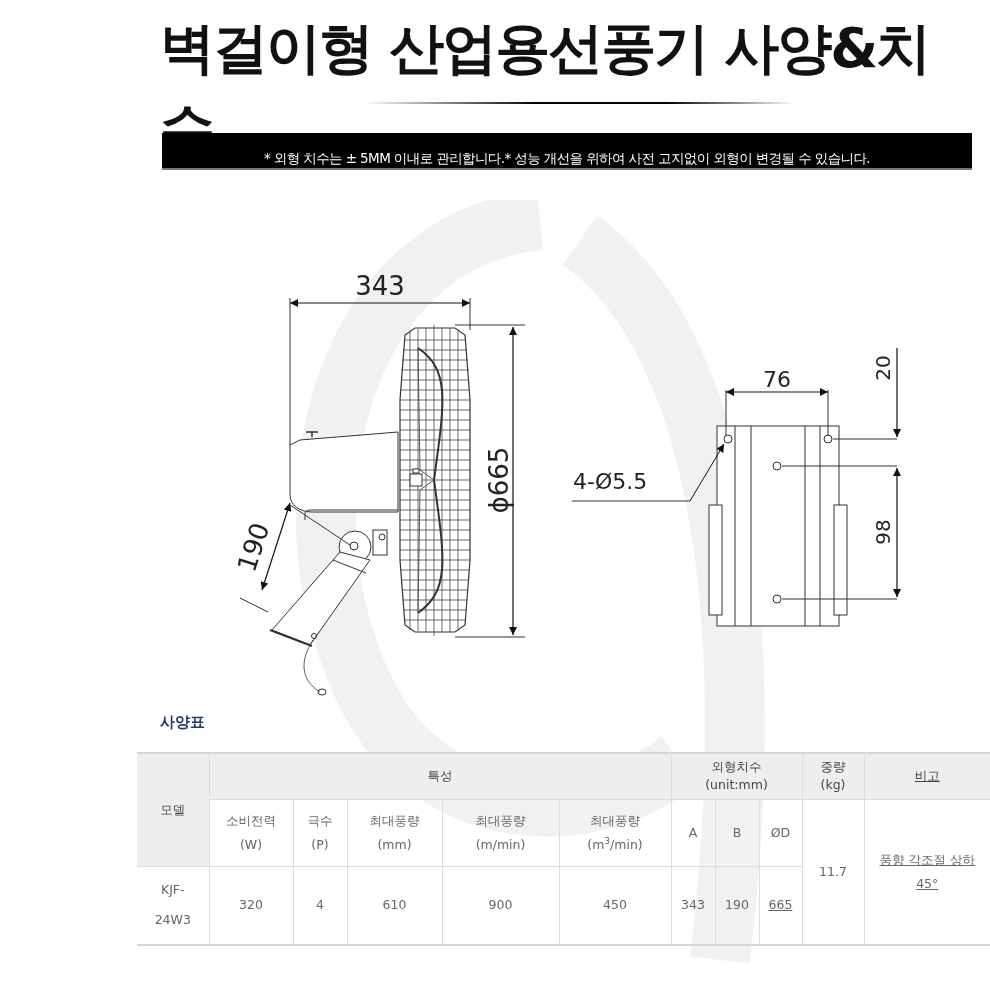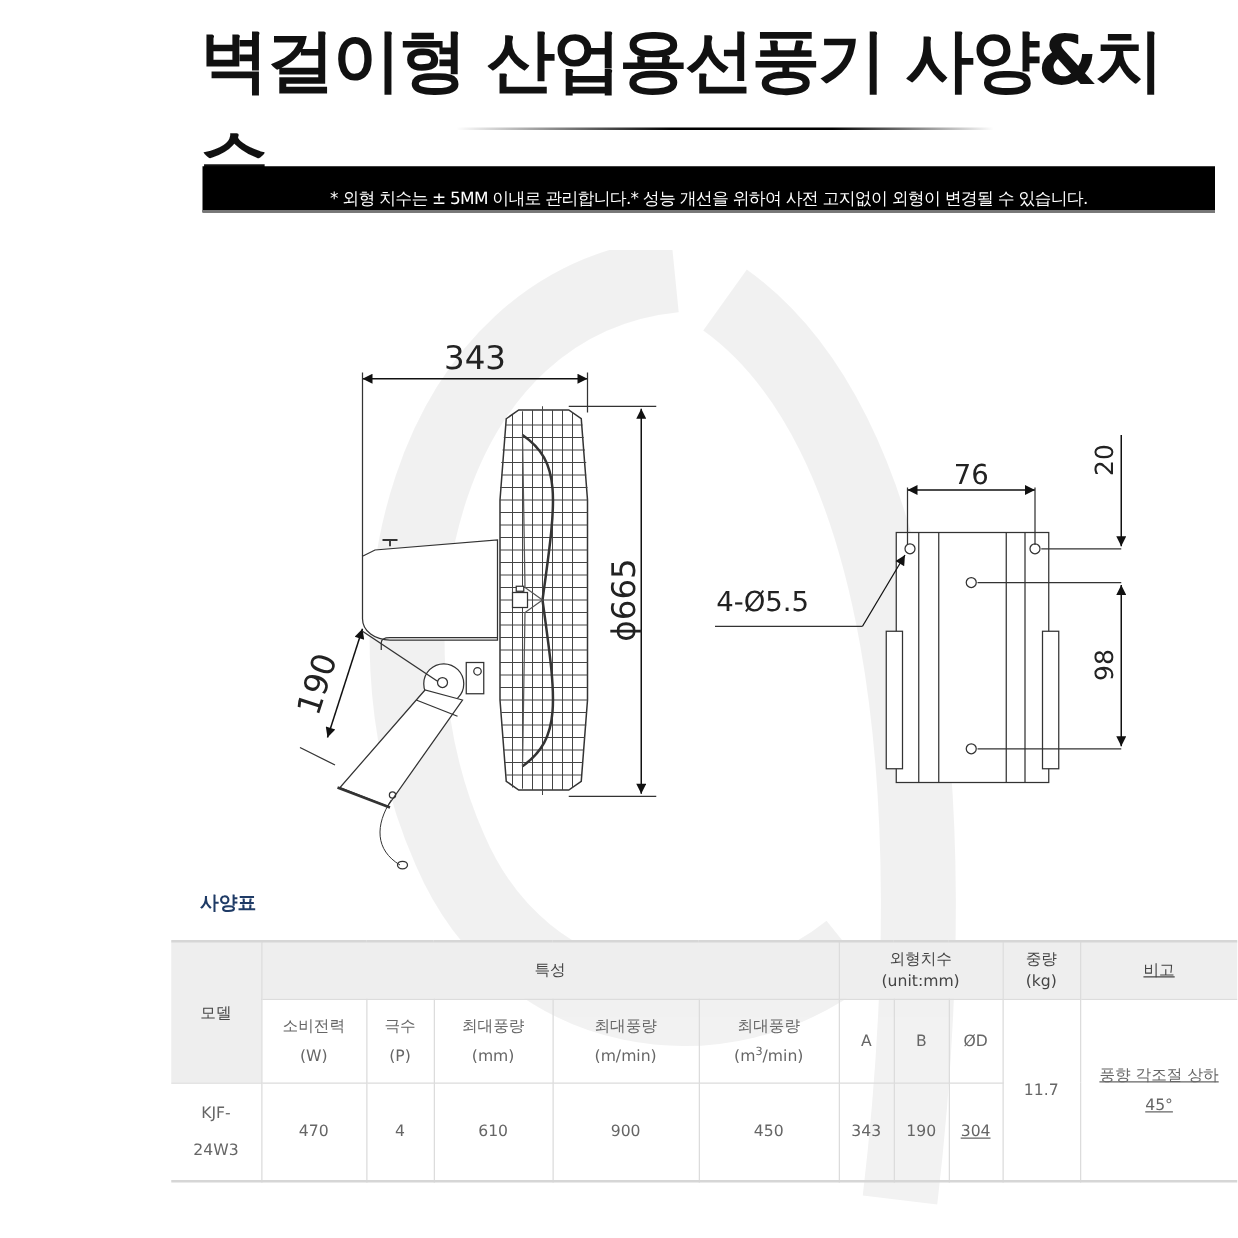--- a/index.html
+++ b/index.html
@@ -228,23 +228,23 @@
     <td><span>최대풍량</span><br><span>(m/min)</span></td>
     <td><span>최대풍량</span><br><span>(m</span><sup>3</sup><span>/min)</span></td>
     <td><span>A</span></td>
     <td><span>B</span></td>
     <td><span>ØD</span></td>
     <td rowspan="2"><span>11.7</span></td>
     <td rowspan="2"><span>풍향 각조절 상하</span><br><span>45°</span></td>
   </tr>
   <tr class="row3">
     <td style="line-height:30px"><span>KJF-</span><br><span>24W3</span></td>
-    <td><span>470</span></td>
+    <td><span>320</span></td>
     <td><span>4</span></td>
     <td><span>610</span></td>
     <td><span>900</span></td>
     <td><span>450</span></td>
     <td><span>343</span></td>
     <td><span>190</span></td>
-    <td><span>304</span></td>
+    <td><span>665</span></td>
   </tr>
 </tbody>
   </table>
 
 </body></html>

